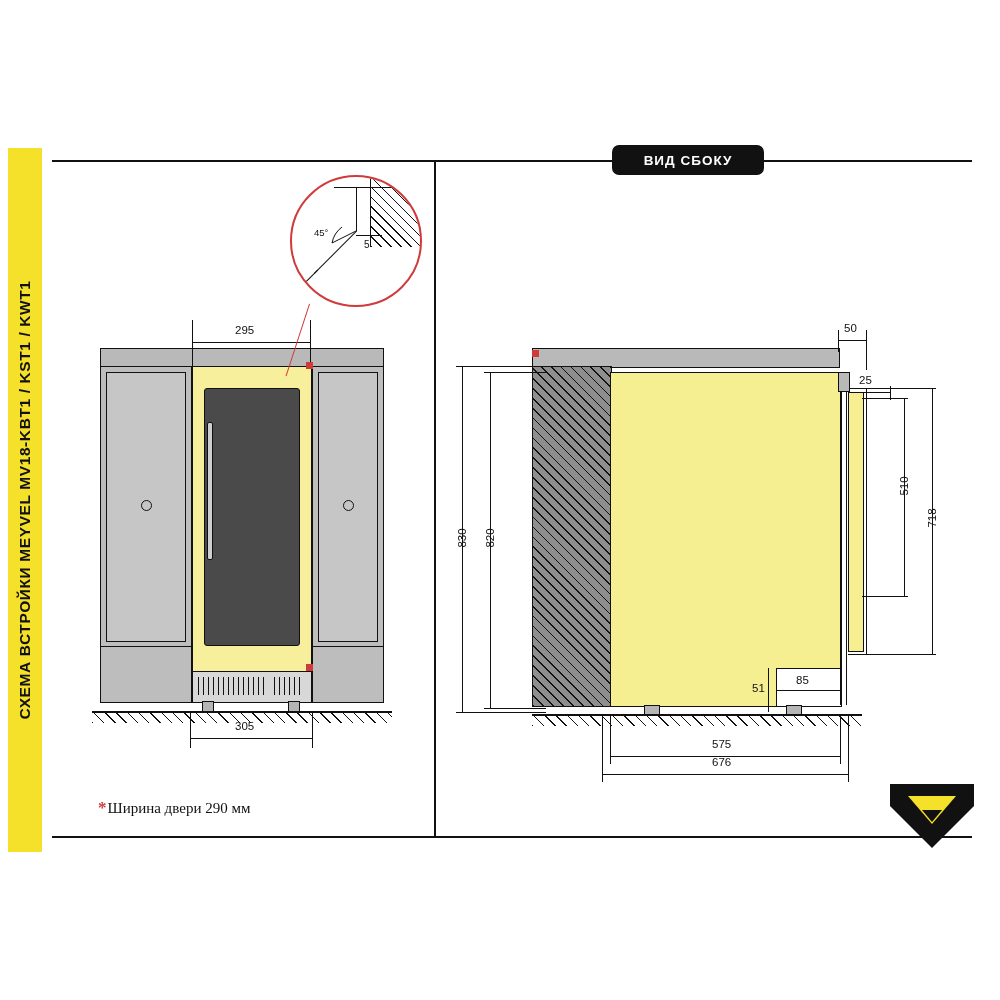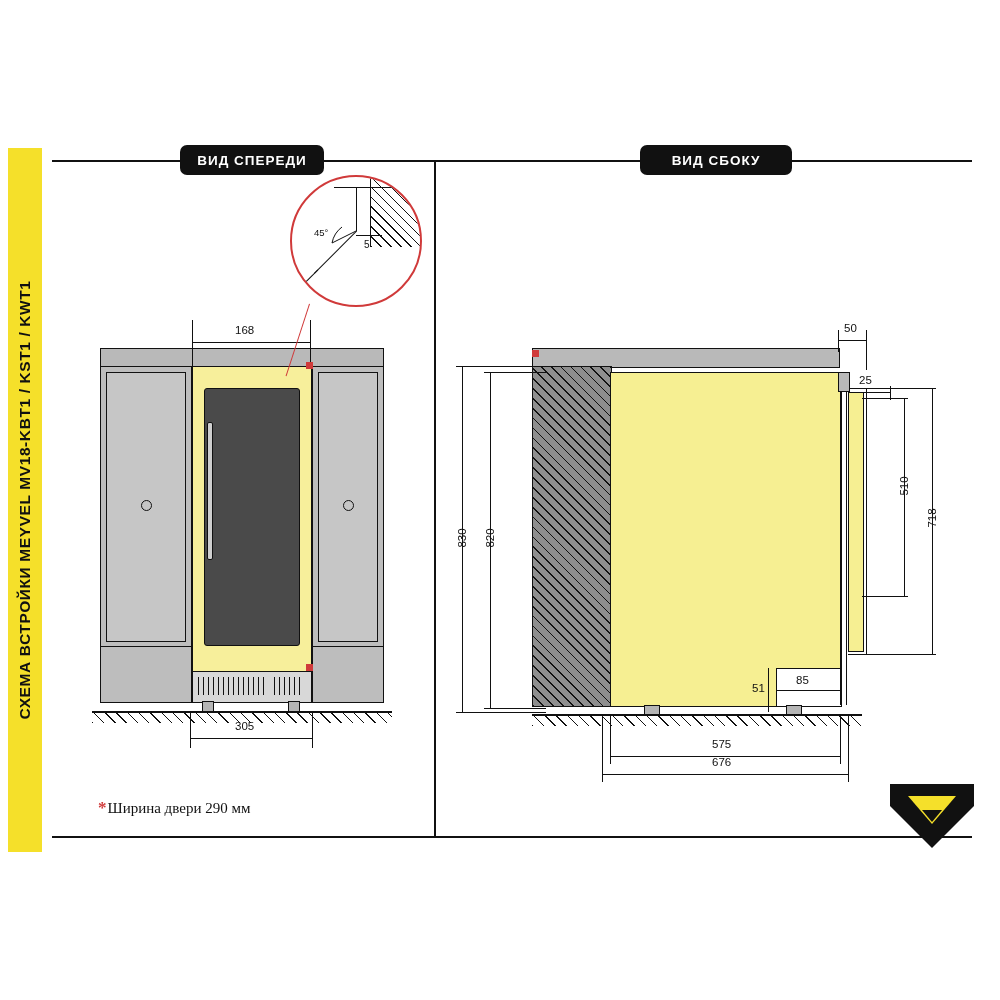--- a/index.html
+++ b/index.html
@@ -30,21 +30,21 @@
   .frame-line-mid{position:absolute;left:434px;top:160px;width:2px;height:678px;background:#111;}
 
   
   .tab{
     position:absolute;background:#111;color:#fff;border-radius:7px;
     font-weight:bold;font-size:13.5px;letter-spacing:1px;
     display:flex;align-items:center;justify-content:center;
     height:30px;
   }
   #tab-front{left:180px;top:145px;width:144px;}
-  #tab-side{left:640px;top:145px;width:152px;}
+  #tab-side{left:612px;top:145px;width:152px;}
 
   
   .ln{position:absolute;background:#111;}
   .hl{height:1px;}
   .vl{width:1px;}
   .dim-txt{
     position:absolute;font-size:11.5px;color:#111;
     font-family:"Liberation Sans", sans-serif;white-space:nowrap;
   }
   .dim-txt.vert{transform-origin:50% 50%;transform:rotate(-90deg);}
@@ -107,23 +107,20 @@
 <div class="root">
 
   <div class="sidebar">
     <div class="vtext">СХЕМА ВСТРОЙКИ MEYVEL MV18-KBT1 / KST1 / KWT1</div>
   </div>
 
   <div class="frame-line-top"></div>
   <div class="frame-line-bottom"></div>
   <div class="frame-line-mid"></div>
 
-  <div class="tab" id="tab-front">
-    <span>ВИД СПЕРЕДИ</span>
-  </div>
   <div class="tab" id="tab-side">
     <span>ВИД СБОКУ</span>
   </div>
 
   <div id="front-view">
 
     <div class="cab-top" style="left:48px;top:188px;width:282px;height:18px;"></div>
 
     <div class="cab-body" style="left:48px;top:206px;width:90px;height:280px;"></div>
     <div class="cab-inner" style="left:54px;top:212px;width:78px;height:268px;"></div>
@@ -148,21 +145,21 @@
 
     <div class="foot" style="left:150px;top:541px;width:10px;height:10px;"></div>
     <div class="foot" style="left:236px;top:541px;width:10px;height:10px;"></div>
 
     <div class="ln hl" style="left:40px;top:551px;width:300px;height:1.6px;"></div>
     <div class="floor-hatch" style="position:absolute;left:40px;top:552px;width:300px;height:11px;"></div>
 
     <div class="ln vl" style="left:140px;top:160px;height:46px;"></div>
     <div class="ln vl" style="left:258px;top:160px;height:46px;"></div>
     <div class="ln hl" style="left:140px;top:182px;width:118px;"></div>
-    <div class="dim-txt" style="left:183px;top:164px;">168</div>
+    <div class="dim-txt" style="left:183px;top:164px;">295</div>
 
     <div class="ln vl" style="left:138px;top:552px;height:36px;"></div>
     <div class="ln vl" style="left:260px;top:552px;height:36px;"></div>
     <div class="ln hl" style="left:138px;top:578px;width:122px;"></div>
     <div class="dim-txt" style="left:183px;top:560px;">305</div>
 
     <div class="detail-circle" style="left:238px;top:15px;width:128px;height:128px;">
 
       <div class="hatch" style="position:absolute;left:78px;top:0px;width:52px;height:70px;border-left:1.4px solid #111;"></div>
 

